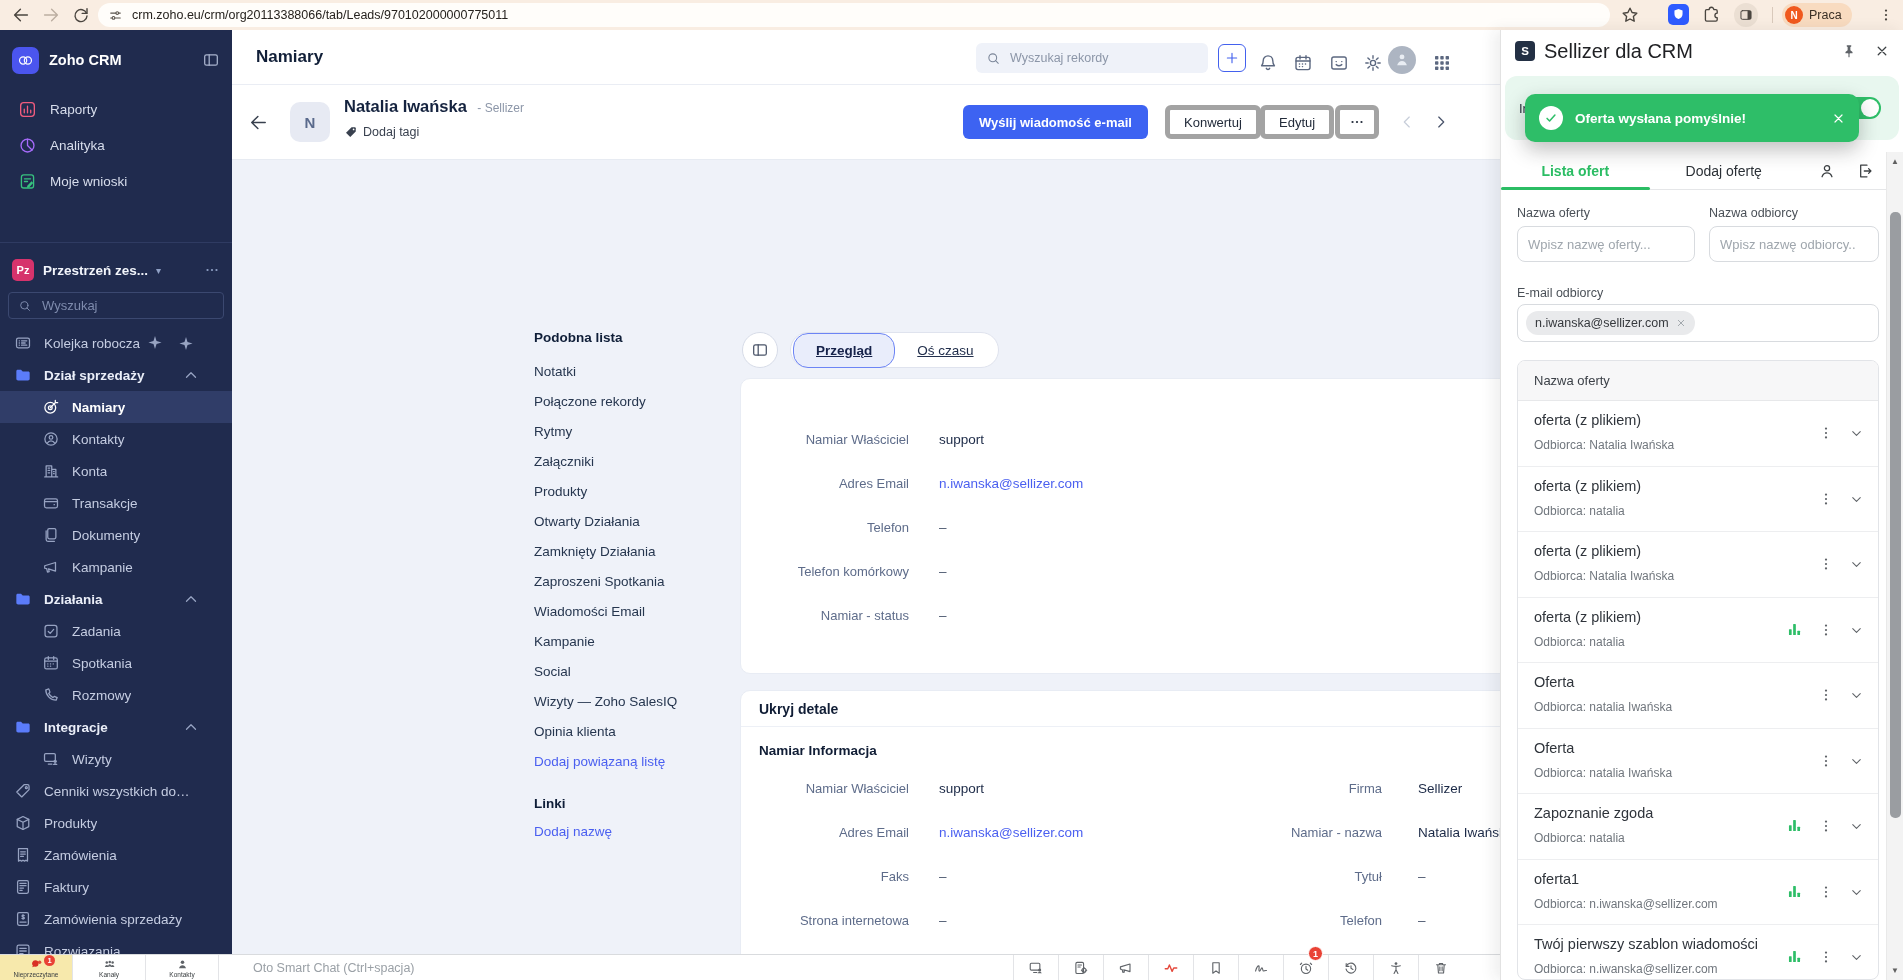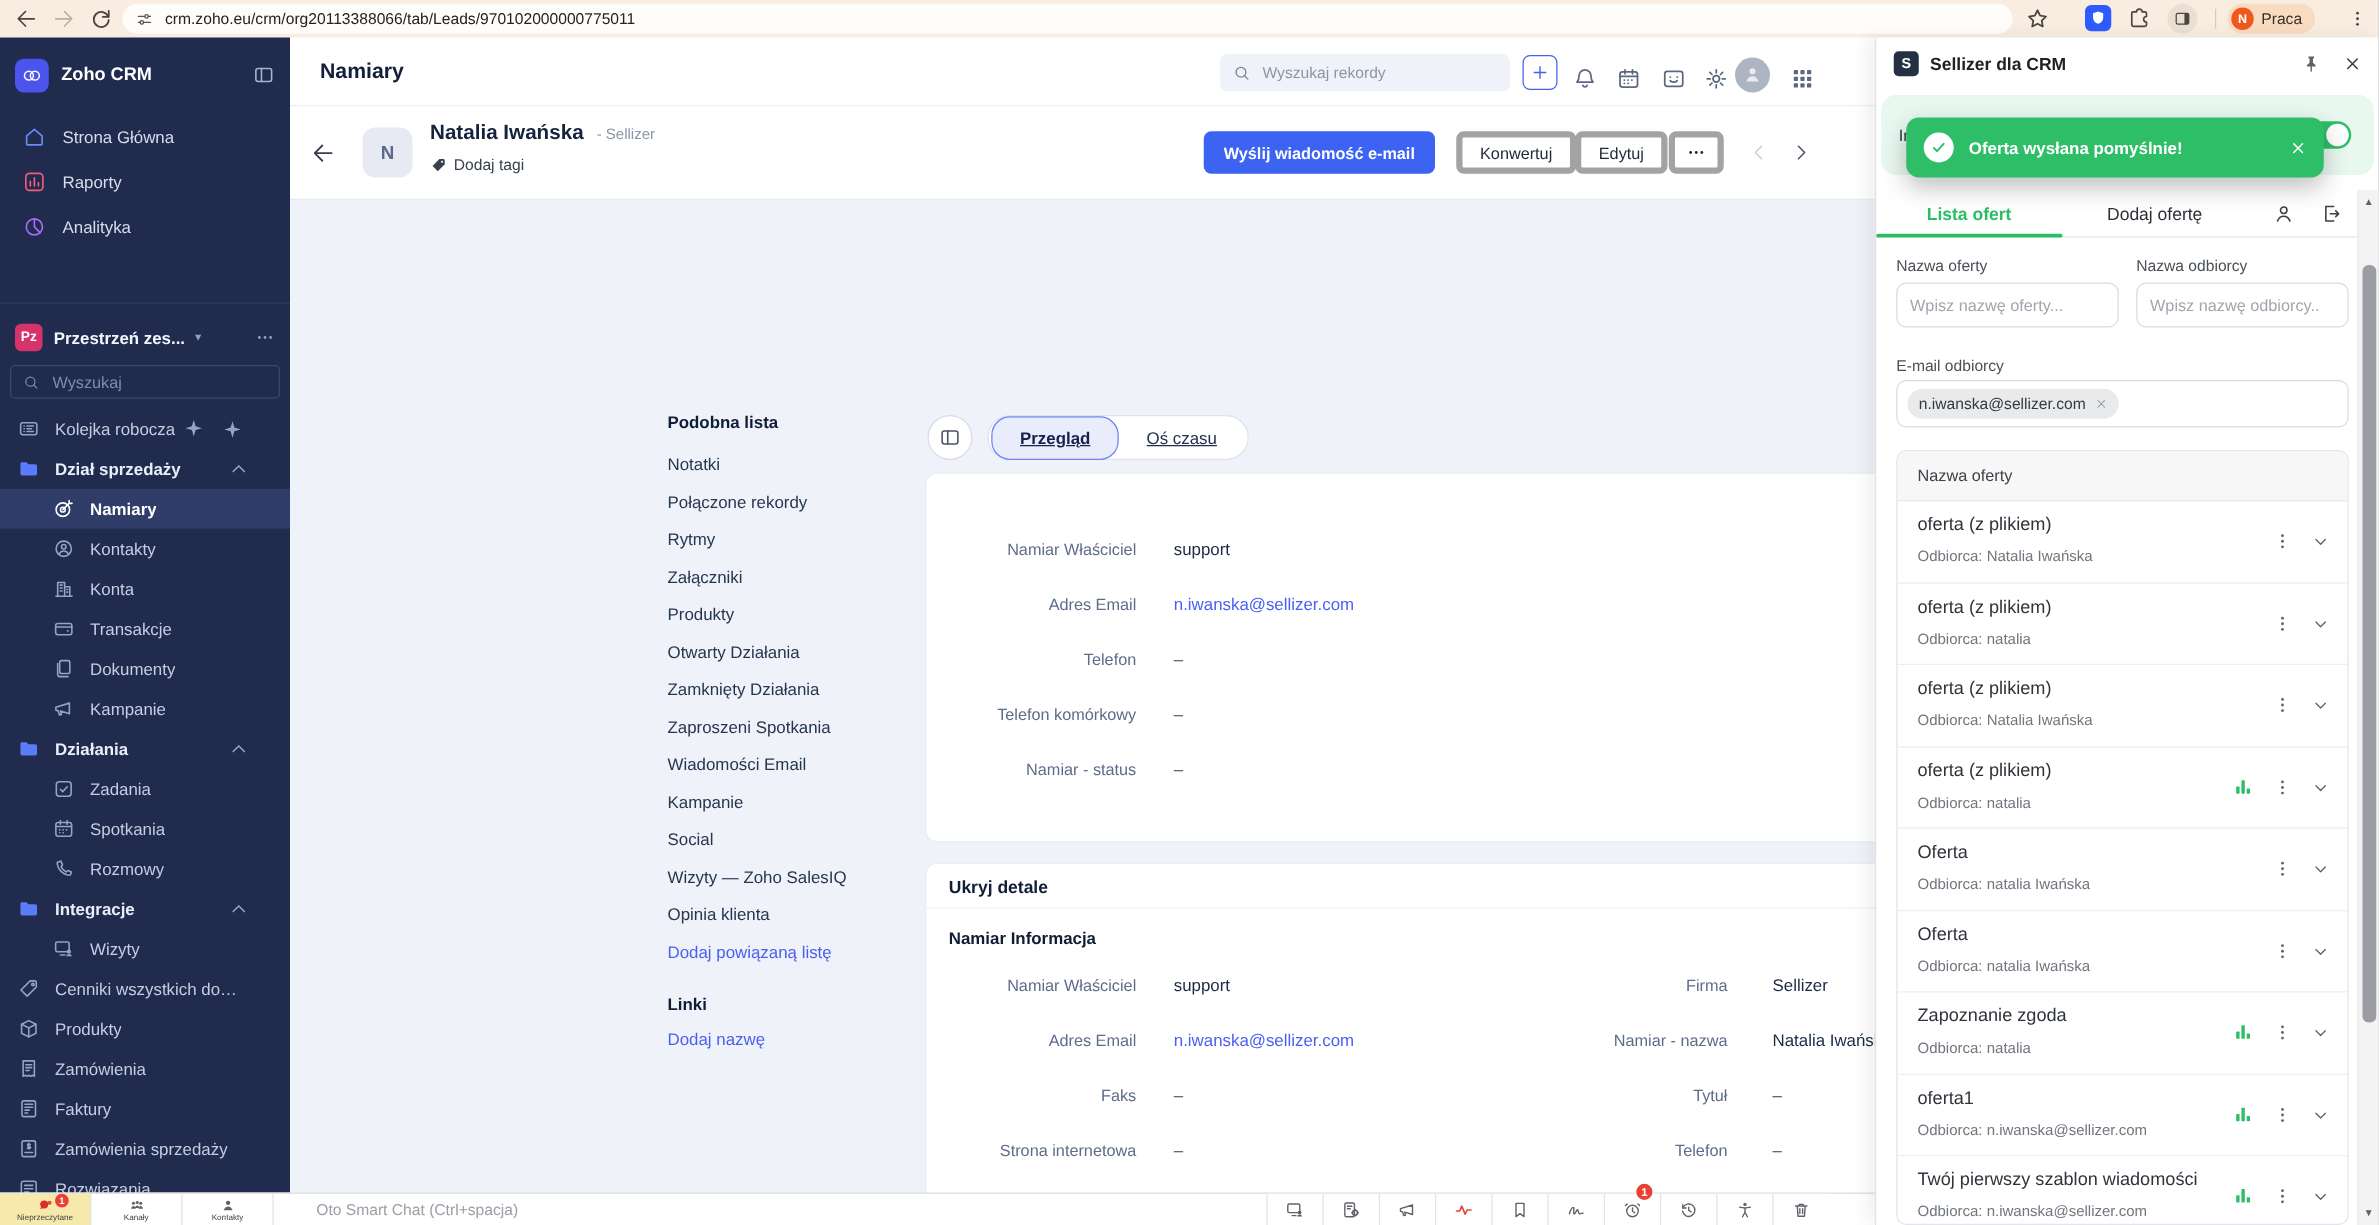--- a/index.html
+++ b/index.html
@@ -132,21 +132,21 @@
   .chat input::placeholder{color:#9AA0A6;}
   .tools{position:absolute;left:1013px;top:0;height:100%;display:flex;background:#fff;}
   .tool{width:45px;border-left:1px solid #E3E4E7;display:flex;align-items:center;justify-content:center;position:relative;color:#5F6368;cursor:pointer;}
   .tool .ic{width:16px;height:16px;}
   .tbadge{position:absolute;top:-9px;left:24px;width:15px;height:15px;border-radius:8px;background:#E94235;border:1.5px solid #fff;color:#fff;font-size:9px;font-weight:700;display:flex;align-items:center;justify-content:center;}
 
   
   .panel{position:absolute;left:1500px;top:30px;width:403px;height:950px;background:#fff;border-left:1px solid #E2E2E2;box-shadow:-6px 0 14px rgba(40,40,40,.08);}
   .p-header{position:absolute;top:0;left:0;right:0;height:42px;display:flex;align-items:center;padding:0 14px;}
   .p-logo{width:20px;height:20px;border-radius:4px;background:#233044;color:#fff;font-size:11.5px;font-weight:700;display:flex;align-items:center;justify-content:center;}
-  .p-title{margin-left:9px;font-size:14px;font-weight:700;color:#202124;}
+  .p-title{margin-left:9px;font-size:20px;font-weight:400;color:#202124;}
   .p-pin{margin-left:auto;width:16px;height:16px;color:#5F6368;cursor:pointer;}
   .p-close{margin-left:18px;width:14px;height:14px;color:#3C4043;cursor:pointer;}
   .banner{position:absolute;left:4px;top:46px;width:394px;height:64px;background:#E8F7EF;border-radius:12px;display:flex;align-items:center;padding:0 14px;font-size:13px;color:#28323C;}
   .toggle{position:absolute;right:18px;top:21px;width:40px;height:22px;border-radius:11px;background:#2EBE68;cursor:pointer;}
   .knob{position:absolute;right:2px;top:2px;width:18px;height:18px;border-radius:50%;background:#fff;}
   .toast{position:absolute;left:24px;top:64px;width:334px;height:48px;background:#2EBE68;border-radius:10px;box-shadow:0 8px 20px rgba(30,30,30,.28);display:flex;align-items:center;padding:0 14px;z-index:5;}
   .t-check{width:24px;height:24px;border-radius:50%;background:#fff;color:#2EBE68;padding:5px;}
   .t-msg{margin-left:12px;color:#fff;font-size:13.5px;font-weight:700;}
   .t-close{margin-left:auto;width:13px;height:13px;color:#fff;cursor:pointer;}
   .p-tabs{position:absolute;left:0;top:122px;right:17px;height:38px;border-bottom:1px solid #E5E6E8;display:flex;align-items:center;}
@@ -259,44 +259,46 @@
       <span class="brand">Zoho CRM</span>
       <span class="collapse-ic ic">
           <svg viewBox="0 0 20 20" fill="none" stroke="currentColor" stroke-width="1.4" stroke-linecap="round" stroke-linejoin="round">
             <rect x="3" y="4.2" width="14" height="11.6" rx="2"></rect>
             <path d="M8 4.2v11.6"></path>
           </svg>
         </span>
     </div>
     <div class="s-top" id="s-top">
         <div class="s-item">
-    <span class="ic" style="color:#6B8AFA">
-            <svg viewBox="0 0 20 20" fill="none" stroke="currentColor" stroke-width="1.4" stroke-linecap="round" stroke-linejoin="round">
-              <path d="M3.5 9.2 10 3.6l6.5 5.6v6.6a1 1 0 0 1-1 1h-11a1 1 0 0 1-1-1z"></path>
-            </svg>
-          </span>
-    <span>Strona Główna</span>
-  </div>
-        <div class="s-item">
     <span class="ic" style="color:#F05C7E">
             <svg viewBox="0 0 20 20" fill="none" stroke="currentColor" stroke-width="1.4" stroke-linecap="round" stroke-linejoin="round">
               <rect x="2.8" y="2.8" width="14.4" height="14.4" rx="3.2"></rect>
               <path d="M6.6 13.4V9.6M10 13.4V6.6M13.4 13.4v-2.6"></path>
             </svg>
           </span>
     <span>Raporty</span>
   </div>
         <div class="s-item">
     <span class="ic" style="color:#A66BFA">
             <svg viewBox="0 0 20 20" fill="none" stroke="currentColor" stroke-width="1.4" stroke-linecap="round" stroke-linejoin="round">
               <circle cx="10" cy="10" r="6.8"></circle>
               <path d="M10 3.2V10l4.8 4.8"></path>
             </svg>
           </span>
     <span>Analityka</span>
+  </div>
+        <div class="s-item">
+    <span class="ic" style="color:#37C27F">
+            <svg viewBox="0 0 20 20" fill="none" stroke="currentColor" stroke-width="1.4" stroke-linecap="round" stroke-linejoin="round">
+              <rect x="3.6" y="3" width="12.8" height="13.8" rx="2.4"></rect>
+              <path d="M6.8 7.2h6.4M6.8 10h3.2"></path>
+              <path d="M9.8 14.4l4.4-4.6 1.8 1.8-4.4 4.6-2.2.4z" fill="currentColor" stroke="none"></path>
+            </svg>
+          </span>
+    <span>Moje wnio­ski</span>
   </div>
       </div>
     <div class="s-div"></div>
     <div class="ws-row">
       <span class="pz">Pz</span>
       <span class="ws-label">Przestrzeń zes...</span>
       <span class="ws-caret">▾</span>
       <span class="ws-dots ic">
           <svg viewBox="0 0 20 20" fill="none" stroke="currentColor" stroke-width="1.4" stroke-linecap="round" stroke-linejoin="round">
             <g fill="currentColor" stroke="none">

